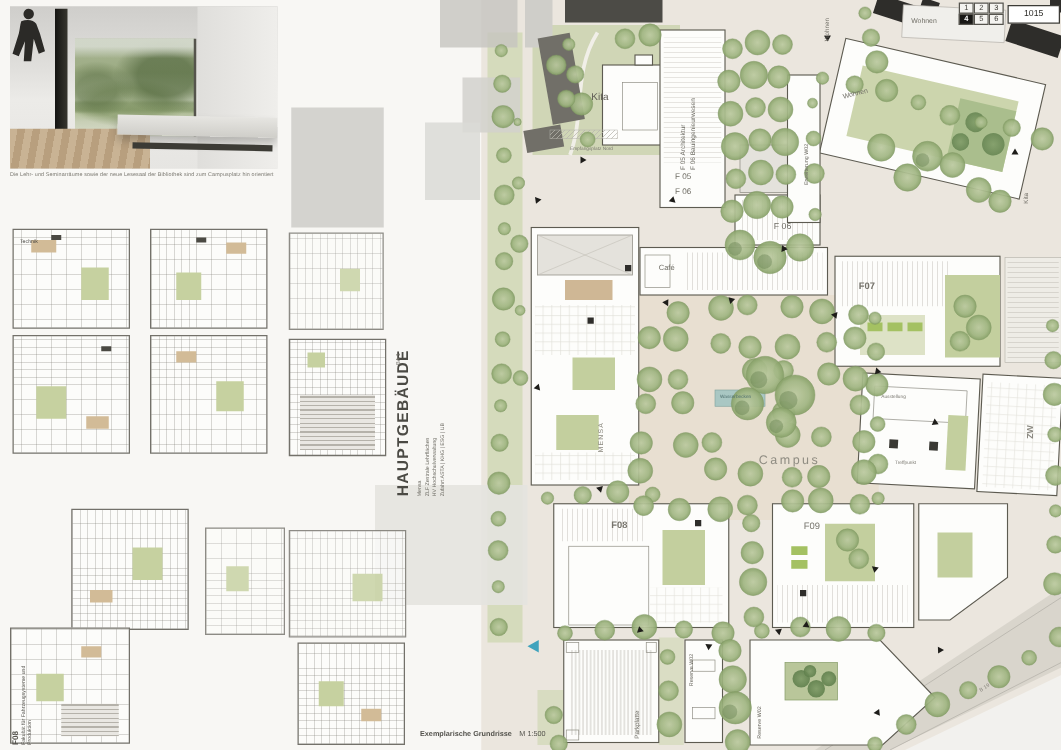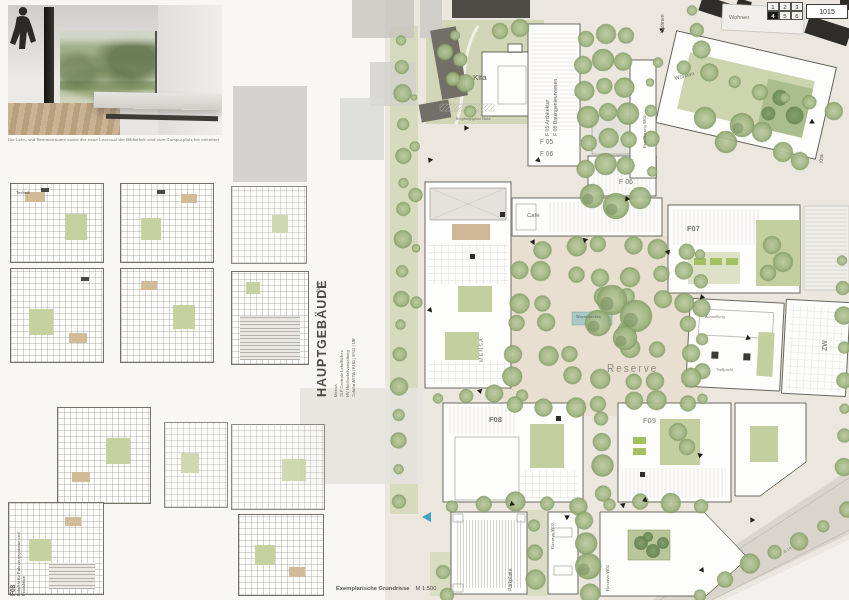--- a/index.html
+++ b/index.html
@@ -508,21 +508,21 @@
 
   <span class="lbl" style="left:473px;top:74px;font-size:8px;color:#5f5d55">Kita</span>
   <span class="lbl v" style="left:545px;top:136px;font-size:5.2px">F 05 Architektur</span>
   <span class="lbl v" style="left:553px;top:136px;font-size:5.2px">F 06 Bauingenieurwesen</span>
   <span class="lbl" style="left:540px;top:139px;font-size:6.5px">F 05</span>
   <span class="lbl" style="left:540px;top:151px;font-size:6.5px">F 06</span>
   <span class="lbl" style="left:619px;top:178px;font-size:7px">F 06</span>
   <span class="lbl" style="left:527px;top:212px;font-size:6px">Café</span>
   <span class="lbl" style="left:687px;top:225px;font-size:7.5px;font-weight:bold;color:#76746c">F07</span>
   <span class="lbl v" style="left:479px;top:362px;font-size:5.5px;letter-spacing:1px;color:#8b897f">MENSA</span>
-  <span class="lbl" style="left:607px;top:364px;font-size:10px;letter-spacing:2px;color:#8f8c82">Reserve</span>
+  <span class="lbl" style="left:607px;top:364px;font-size:10px;letter-spacing:2px;color:#8f8c82">Campus</span>
   <span class="lbl v" style="left:821px;top:351px;font-size:7px;font-weight:bold;color:#8b8980">ZW</span>
   <span class="lbl" style="left:705px;top:316px;font-size:3.8px;color:#7b7971">Ausstellung</span>
   <span class="lbl" style="left:716px;top:369px;font-size:3.8px;color:#7b7971">Treffpunkt</span>
   <span class="lbl" style="left:576px;top:316px;font-size:3.8px;color:#4e6f6e">Wasserbecken</span>
   <span class="lbl" style="left:456px;top:118px;font-size:3.8px;color:#7b7971">Empfangsplatz Nord</span>
   <span class="lbl" style="left:489px;top:416px;font-size:7.5px;font-weight:bold;color:#76746c">F08</span>
   <span class="lbl" style="left:643px;top:417px;font-size:7.5px;font-weight:normal;color:#76746c">F09</span>
   <span class="lbl v" style="left:508px;top:591px;font-size:5px">Parkplatte</span>
   <span class="lbl v" style="left:551px;top:549px;font-size:4.3px">Reserve W02</span>
   <span class="lbl v" style="left:606px;top:591px;font-size:4.3px">Reserve W02</span>

